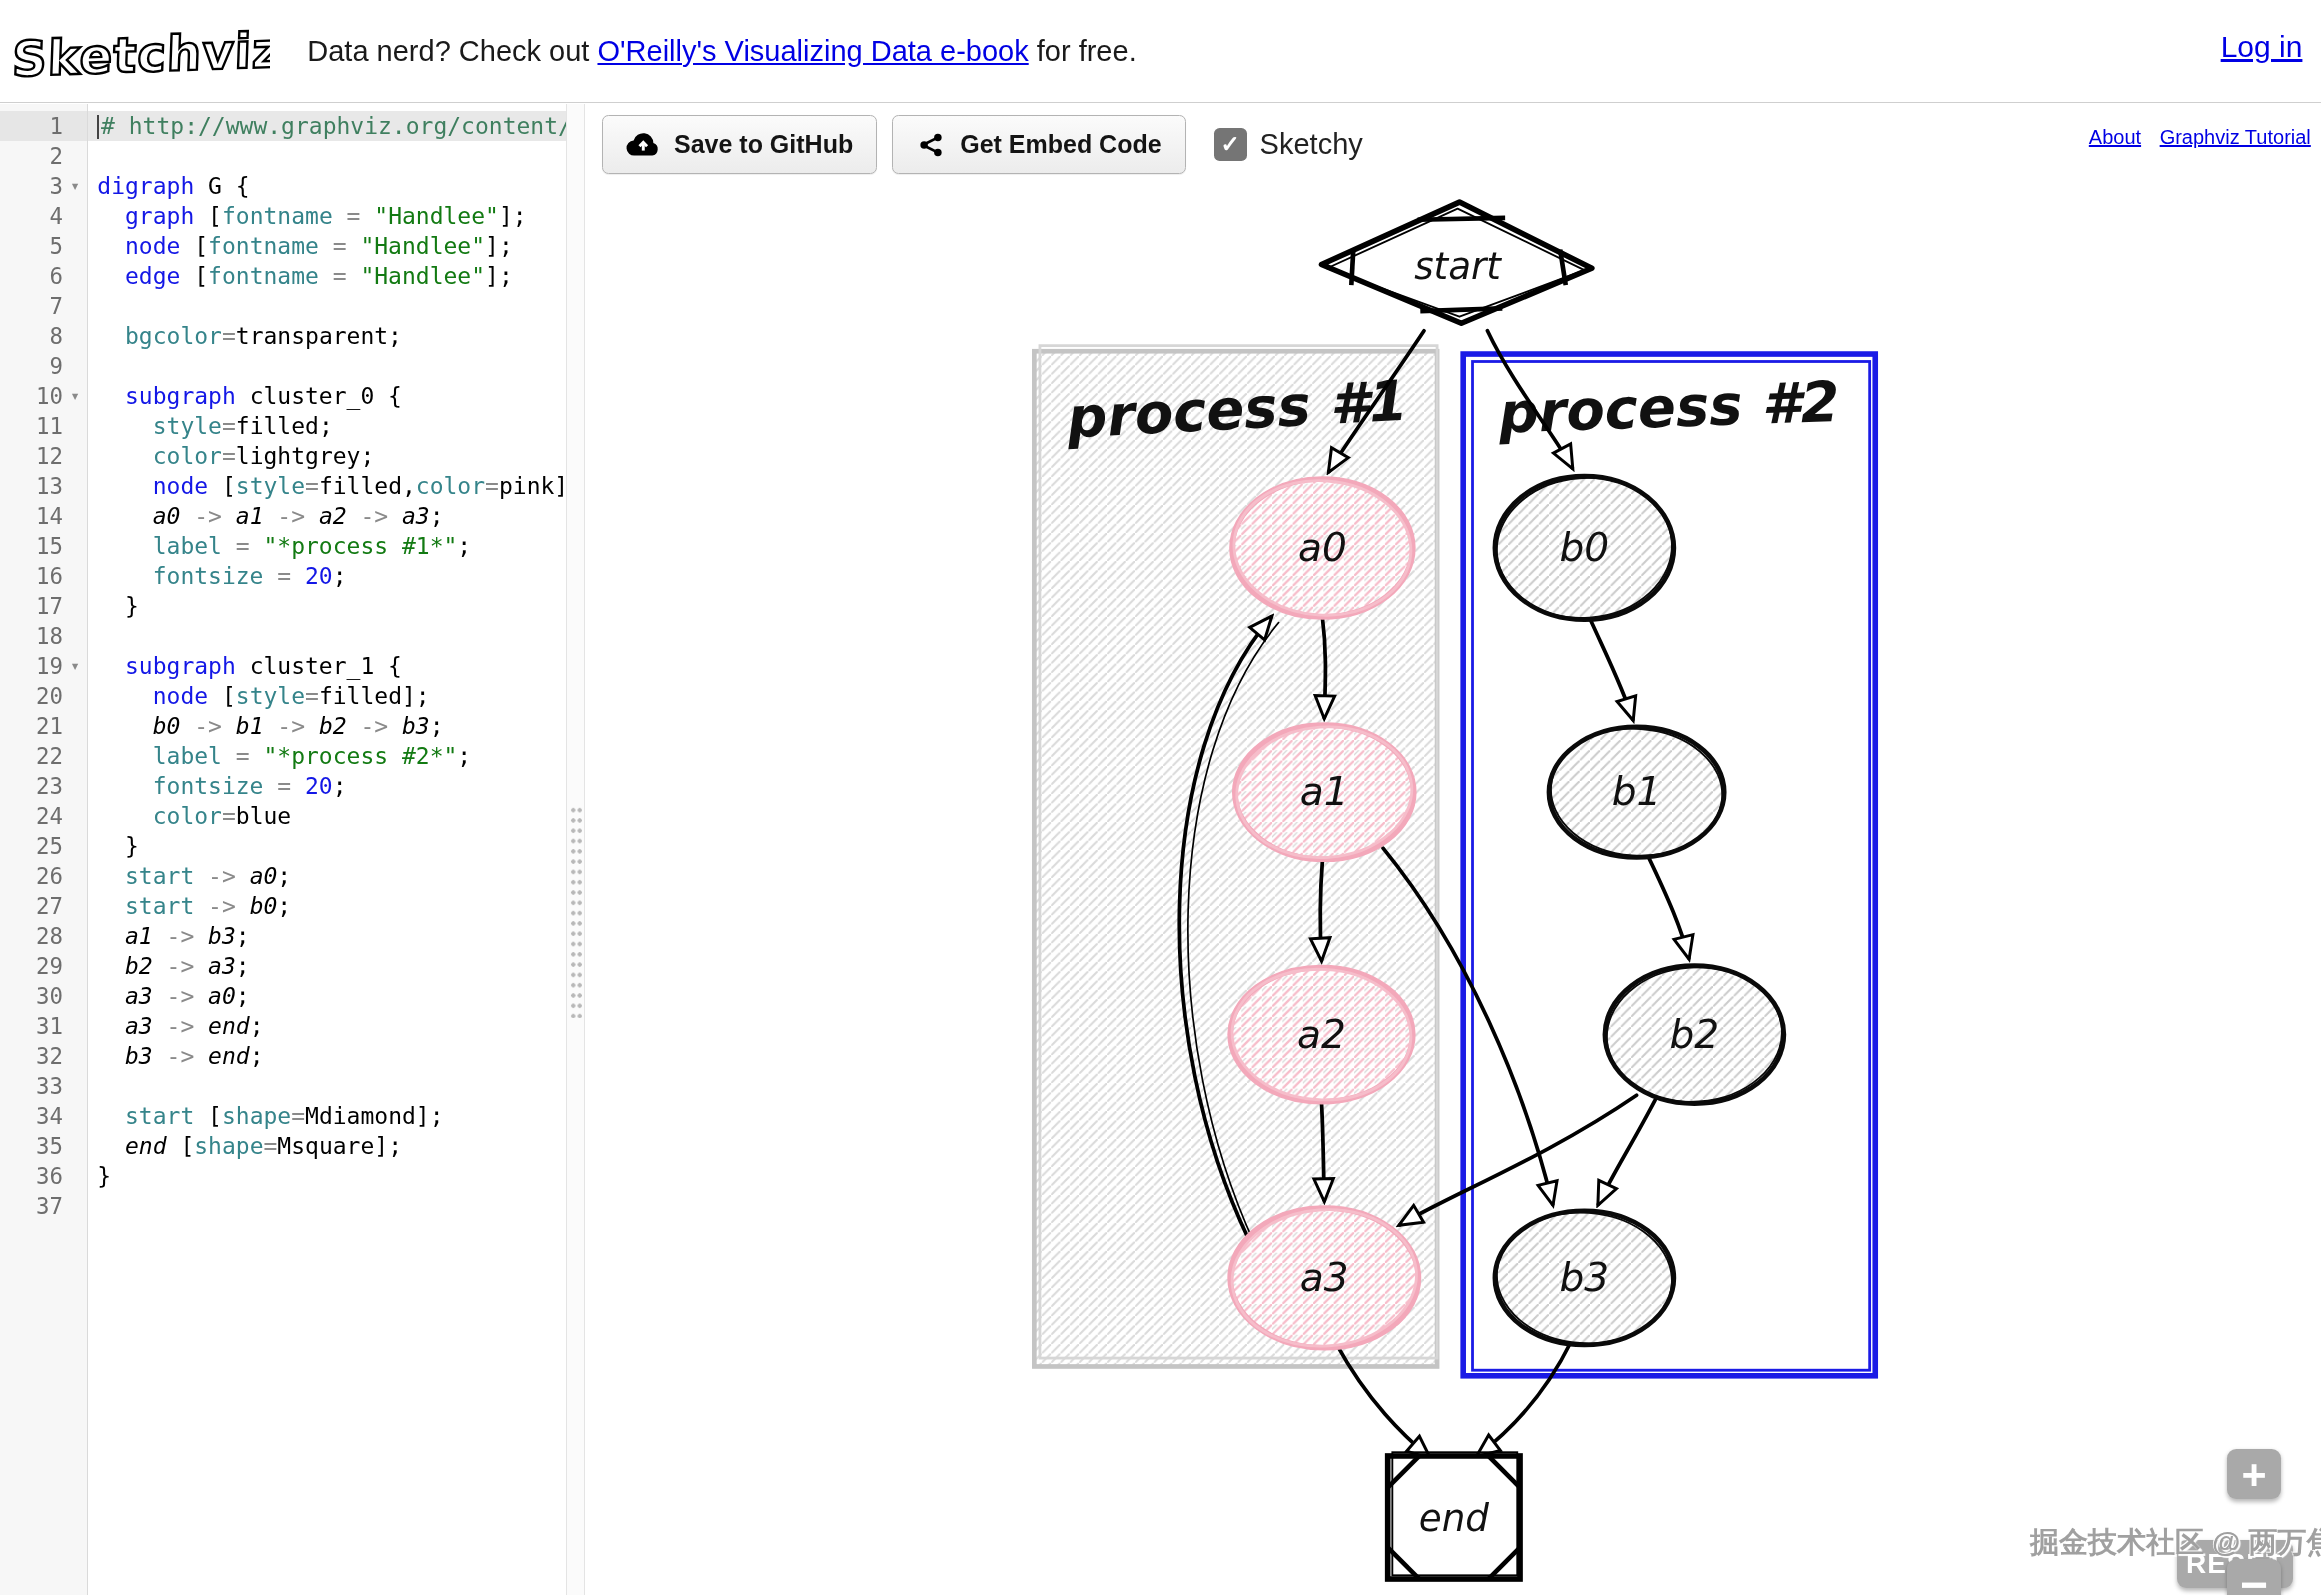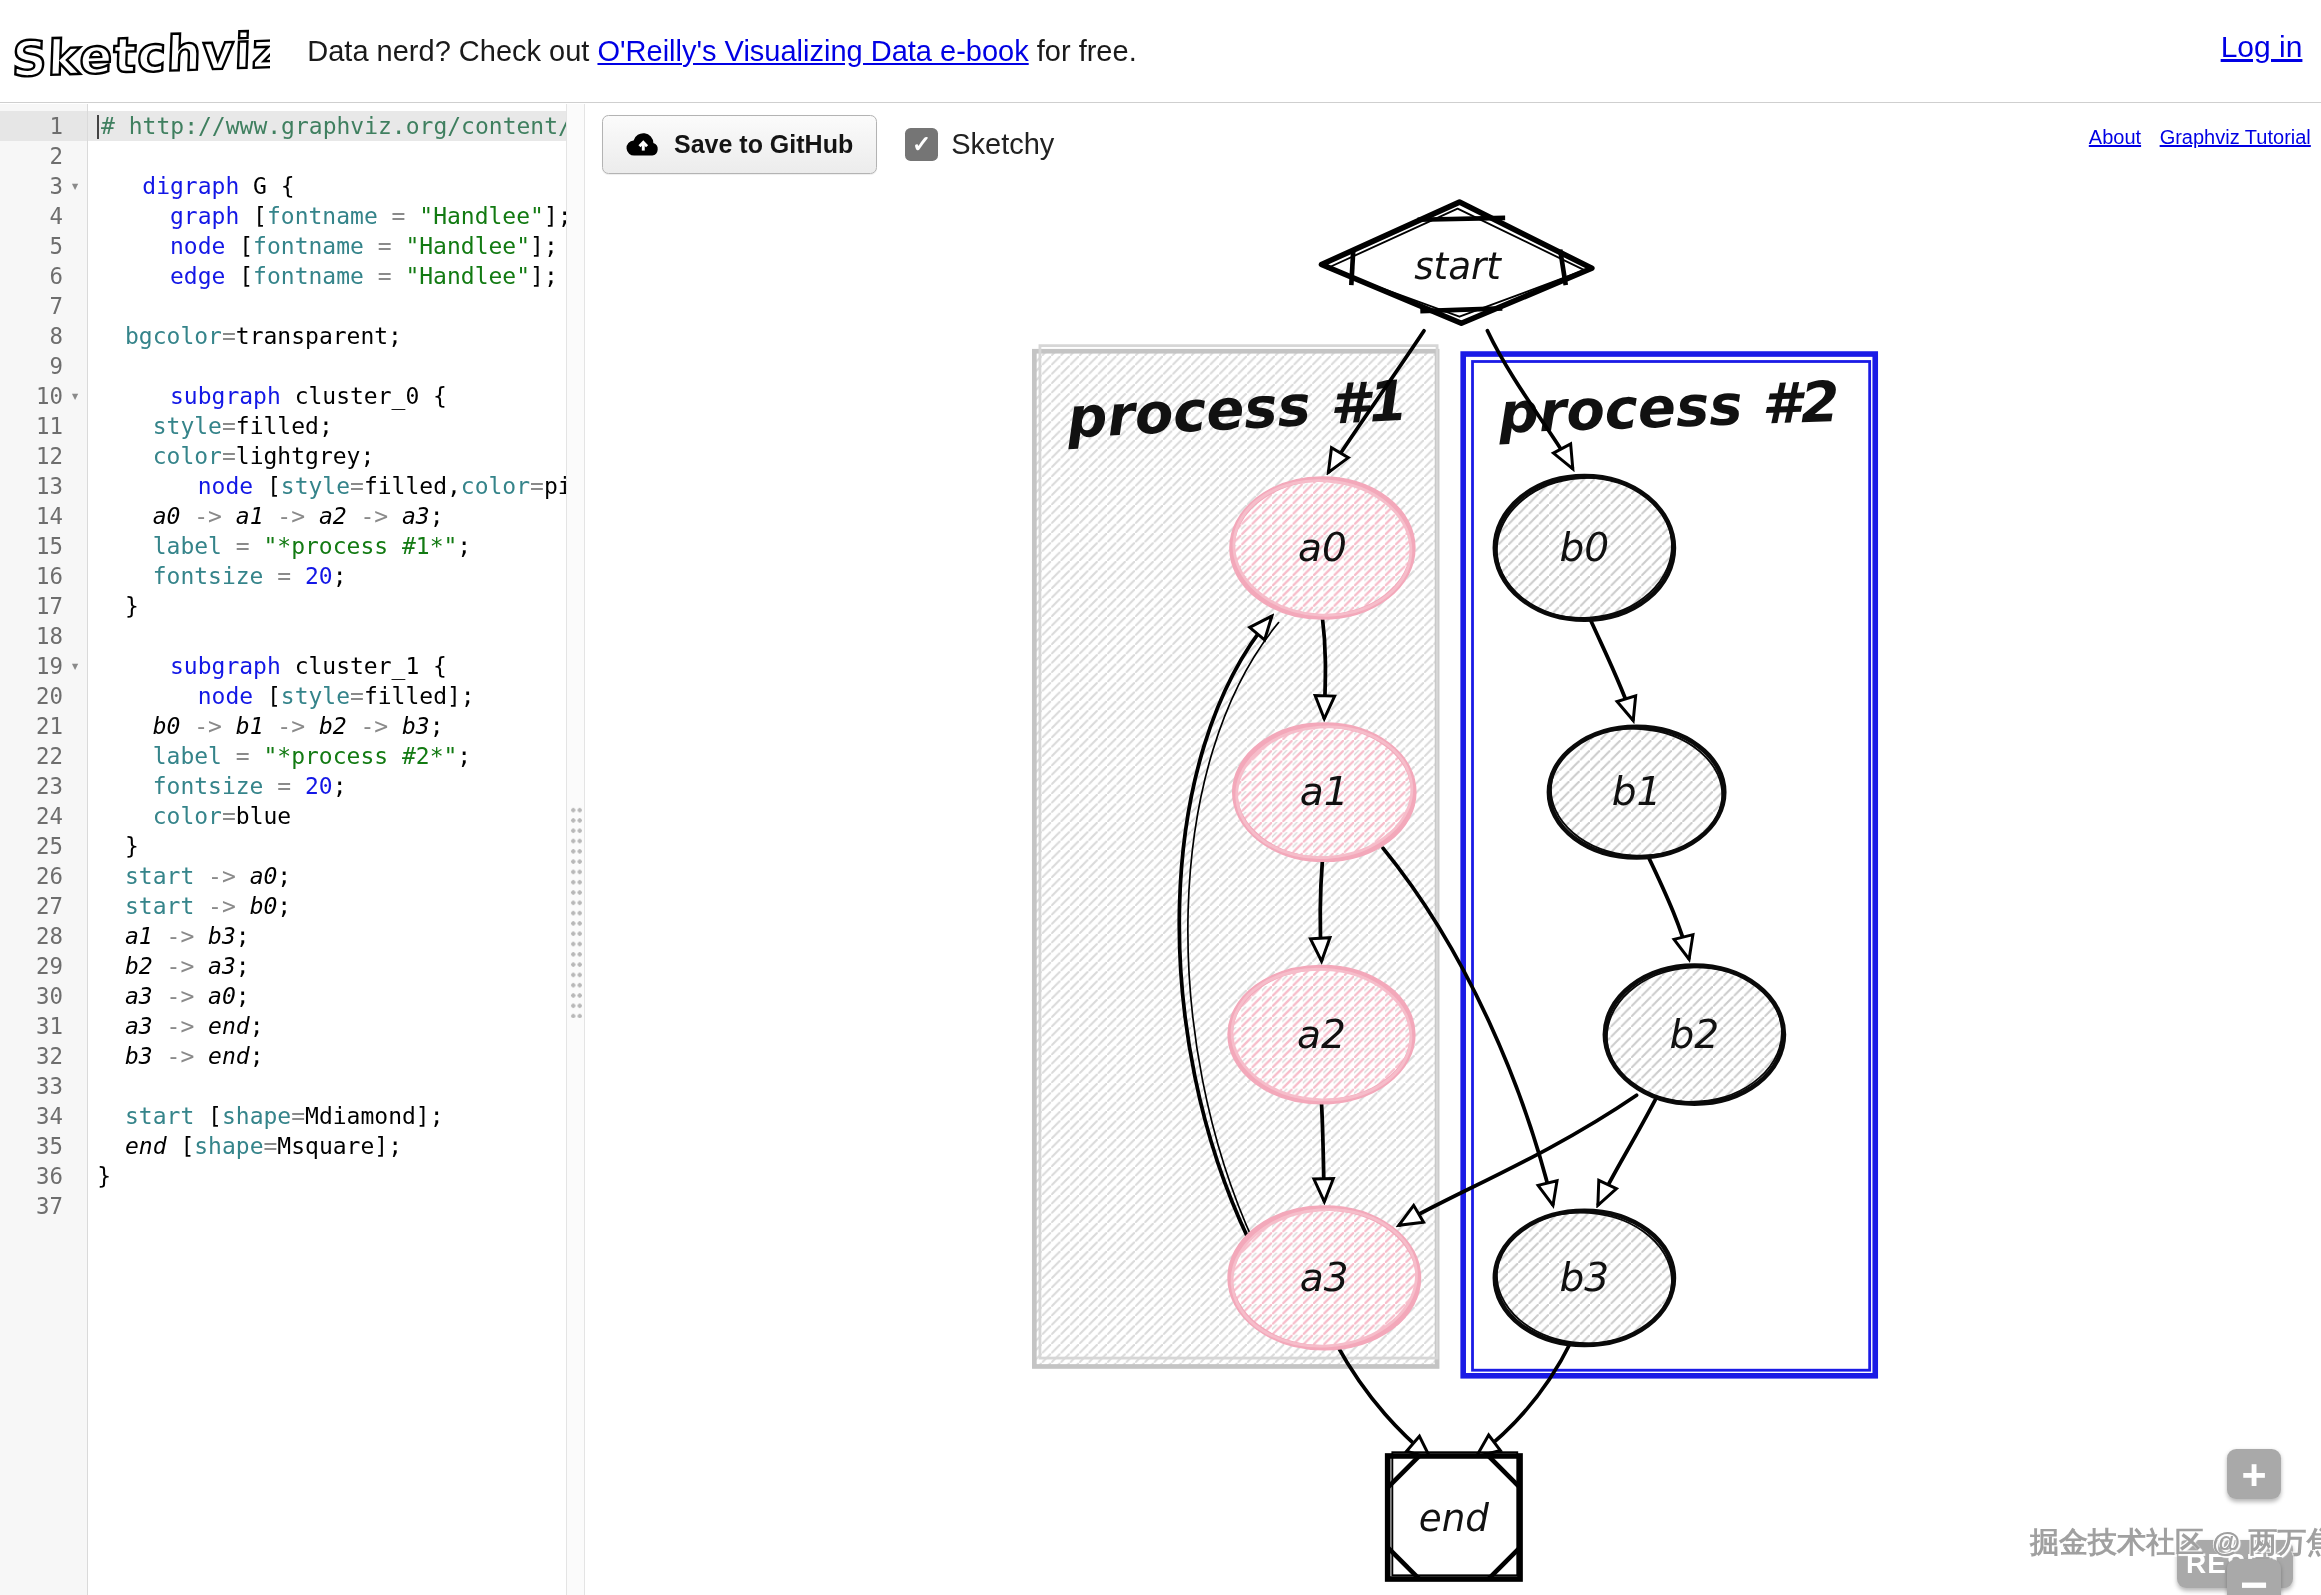--- a/index.html
+++ b/index.html
@@ -27,21 +27,21 @@
   .gut-line .num { width:58px; text-align:right; }
   .gut-line .fold { width:24px; text-align:center; color:#8a8a8a; font-size:16px; }
   .gut-line .nofold { width:24px; }
   .gut-line.active { background:#e6e6e6; }
   #code { flex:1; padding:6.5px 0 0 9.3px; overflow:hidden; }
   .code-line { height:30px; line-height:30px; font-size:23px; white-space:pre; color:#000; }
   .code-line.active { background:#e8e8e8; margin-left:-9.3px; padding-left:9.3px; }
   .cursor { display:inline-block; width:1.9px; height:24px; background:#444;
             vertical-align:middle; margin-right:1.9px; }
   .tk-cm { color:#3f7f5f; }
-  .tk-kw { color:#1317e6;margin-left:45px; }
+  .tk-kw { color:#1317e6; }
   .tk-at { color:#35848a; }
   .tk-st { color:#127a12; }
   .tk-nm { color:#1317e6; }
   .tk-op { color:#8a8a8a; }
   .tk-nd { color:#000; font-style:italic; }
   .tk-pl { color:#000; }
 
   
   #divider { position:absolute; left:566px; top:104px; width:18.6px; height:1492px;
              background:#fbfbfb; border-left:0.9px solid #e4e4e4; border-right:0.9px solid #e4e4e4;
@@ -303,20 +303,34 @@
       <span class="ic">
         <svg width="34" height="28" viewBox="0 0 24 20">
           <path d="M19.4 8.6A7.2 7.2 0 0 0 5.3 6.7 5.4 5.4 0 0 0 6 17.5h12.6a4.6 4.6 0 0 0 .8-8.9z" fill="#000"></path>
           <g stroke="#fff" stroke-width="2.1" fill="none">
             <line x1="12.2" y1="14" x2="12.2" y2="8.7"></line>
             <path d="M9.5 10.9 L12.2 8.1 L14.9 10.9"></path>
           </g>
         </svg>
       </span>
       <span>Save to GitHub</span>
+    </button>
+    <button class="tb">
+      <span class="ic">
+        <svg width="30" height="28" viewBox="0 0 24 20">
+          <g stroke="#000" stroke-width="2.2">
+            <line x1="7.5" y1="9" x2="16.5" y2="4.5"></line>
+            <line x1="7.5" y1="11" x2="16.5" y2="15.5"></line>
+          </g>
+          <circle cx="17.5" cy="4" r="3" fill="#000"></circle>
+          <circle cx="6.5" cy="10" r="3" fill="#000"></circle>
+          <circle cx="17.5" cy="16" r="3" fill="#000"></circle>
+        </svg>
+      </span>
+      <span>Get Embed Code</span>
     </button>
     <span id="sketchy-wrap">
       <span id="sketchy-checkbox">✓</span>
       <span id="sketchy-label">Sketchy</span>
     </span>
   </div>
 
   <div id="top-links">
     <a>About</a>
     <a>Graphviz Tutorial</a>

